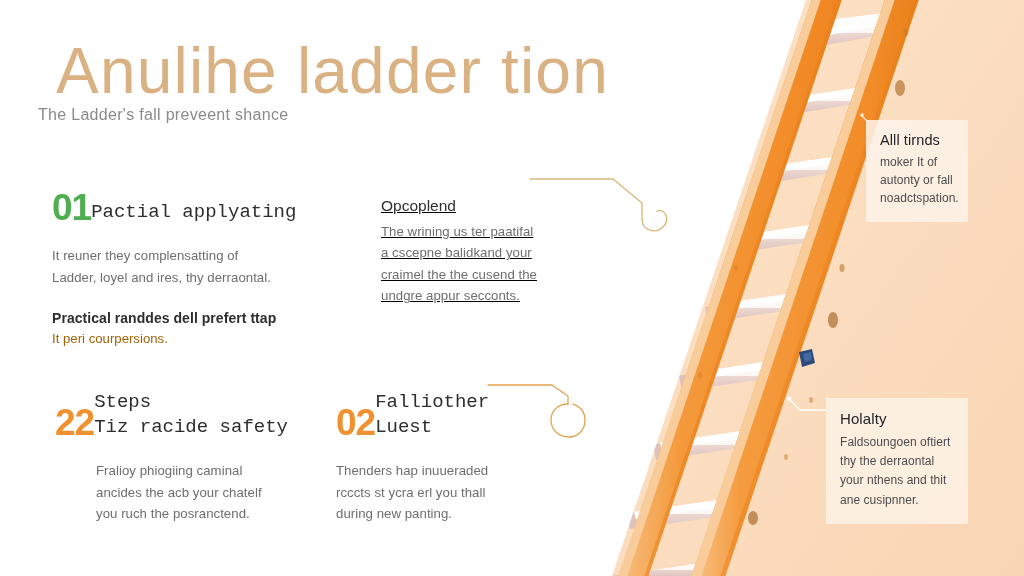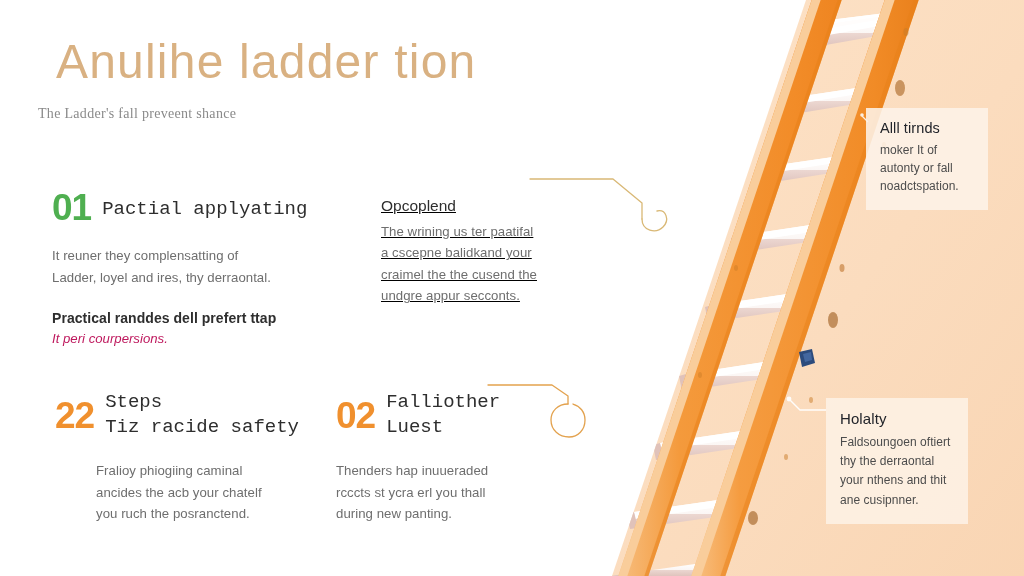--- a/index.html
+++ b/index.html
@@ -8,31 +8,31 @@
     background:#ffffff;
     font-family:"Liberation Sans", sans-serif;
     position:relative;
     -webkit-font-smoothing:antialiased;
   }
   .canvas { position:absolute; inset:0; width:1024px; height:576px; overflow:hidden; }
 
   
   .title {
     position:absolute; left:56px; top:34px;
-    font-size:48px; font-weight:300; letter-spacing:1.2px;
+    font-size:64px; font-weight:300; letter-spacing:1.2px;
     color:#d9b182; white-space:nowrap;
   }
   .subtitle {
     position:absolute; left:38px; top:106px;
-    font-size:14px; font-weight:400; letter-spacing:.3px;
-    color:#8a8a8a; white-space:nowrap;font-family:Liberation Serif, serif;
+    font-size:16px; font-weight:400; letter-spacing:.3px;
+    color:#8a8a8a; white-space:nowrap;
   }
 
   .block { position:absolute; }
-  .blk-head { display:flex; align-items:center; gap:11px; }
+  .blk-head { display:flex; align-items:flex-end; }
   .num {
     font-size:37px; font-weight:700; line-height:.95;
     letter-spacing:-1px; font-family:"Liberation Sans", sans-serif;
   }
   .num.green  { color:#4faf50; }
   .num.orange { color:#f0902e; }
   .head-txt { padding-top:4px; }
   .head-line {
     font-size:19px; color:#2e2e2e; font-weight:400;
     line-height:1.32; white-space:nowrap;font-family:Liberation Mono, monospace;
@@ -41,36 +41,36 @@
   .body-line {
     font-size:13.2px; color:#6e6e6e; line-height:1.62;
     white-space:nowrap; letter-spacing:.05px;
   }
   .sub-block { position:absolute; }
   .sub-head {
     font-size:14px; color:#2e2e2e; font-weight:700;
     white-space:nowrap; letter-spacing:.05px;
   }
   .sub-line {
-    font-size:13.2px; color:#be185d; line-height:1.6;
-    white-space:nowrap; margin-top:2px;font-style:italic;
+    font-size:13.2px; color:#a16207; line-height:1.6;
+    white-space:nowrap; margin-top:2px;
   }
   .head-plain {
     font-size:15.5px; color:#2e2e2e; font-weight:400;
     white-space:nowrap;
   }
   .indent-body { margin-left:41px; }
 
   
   .illus { position:absolute; left:0; top:0; width:1024px; height:576px; }
 
   
   .callout { position:absolute; padding:12px 14px 14px 14px; }
   .callout.top {
-    left:866px; top:108px; width:122px;
+    left:866px; top:120px; width:102px;
     background:rgba(253,243,232,.88);
   }
   .callout.bot {
     left:826px; top:398px; width:142px;
     background:rgba(253,240,227,.93);
   }
   .co-title {
     font-size:14.5px; color:#22242a; font-weight:400;
     margin-bottom:5px; white-space:nowrap; letter-spacing:.1px;
   }

